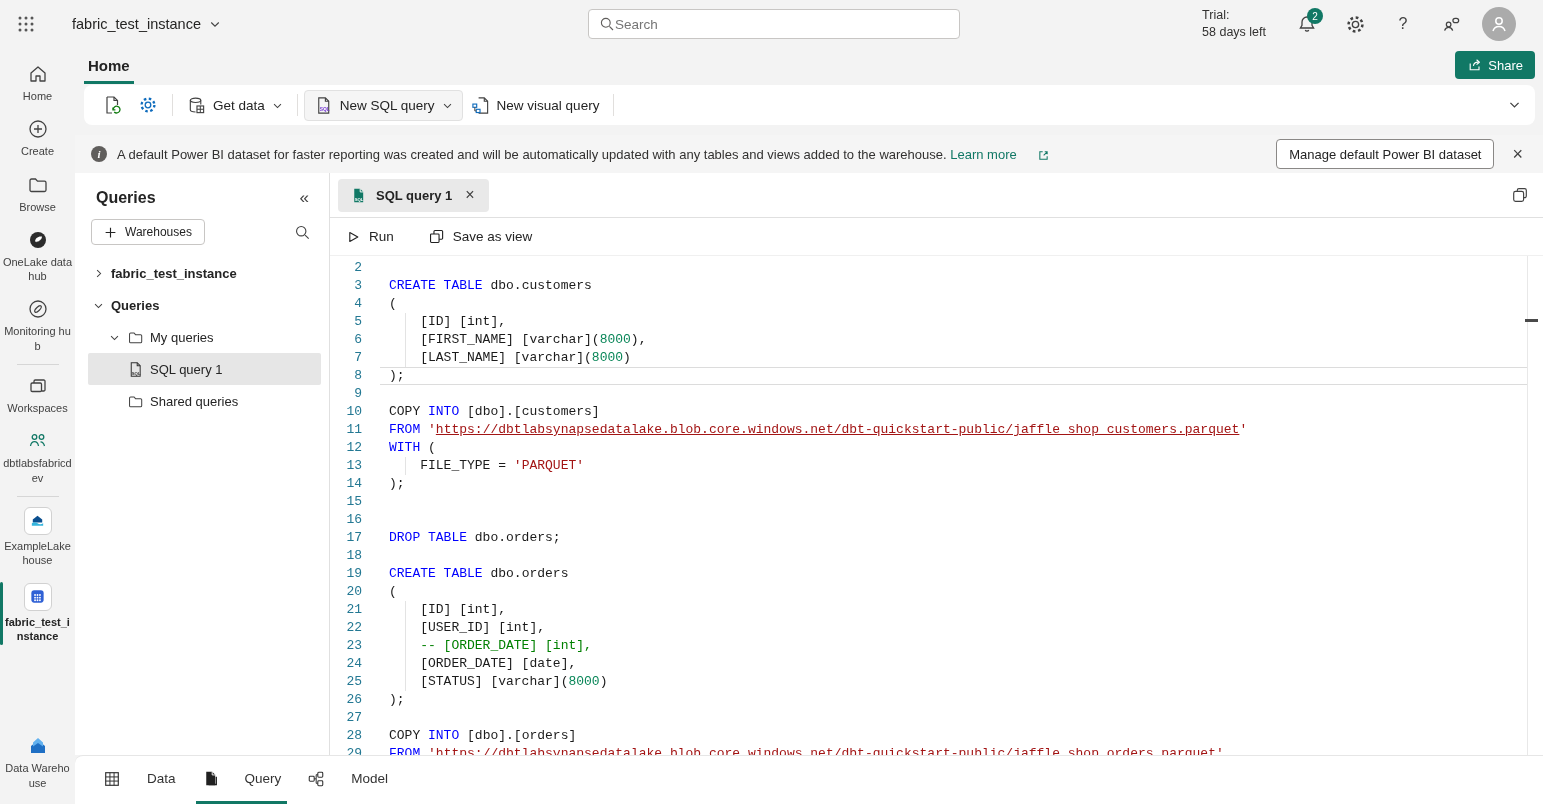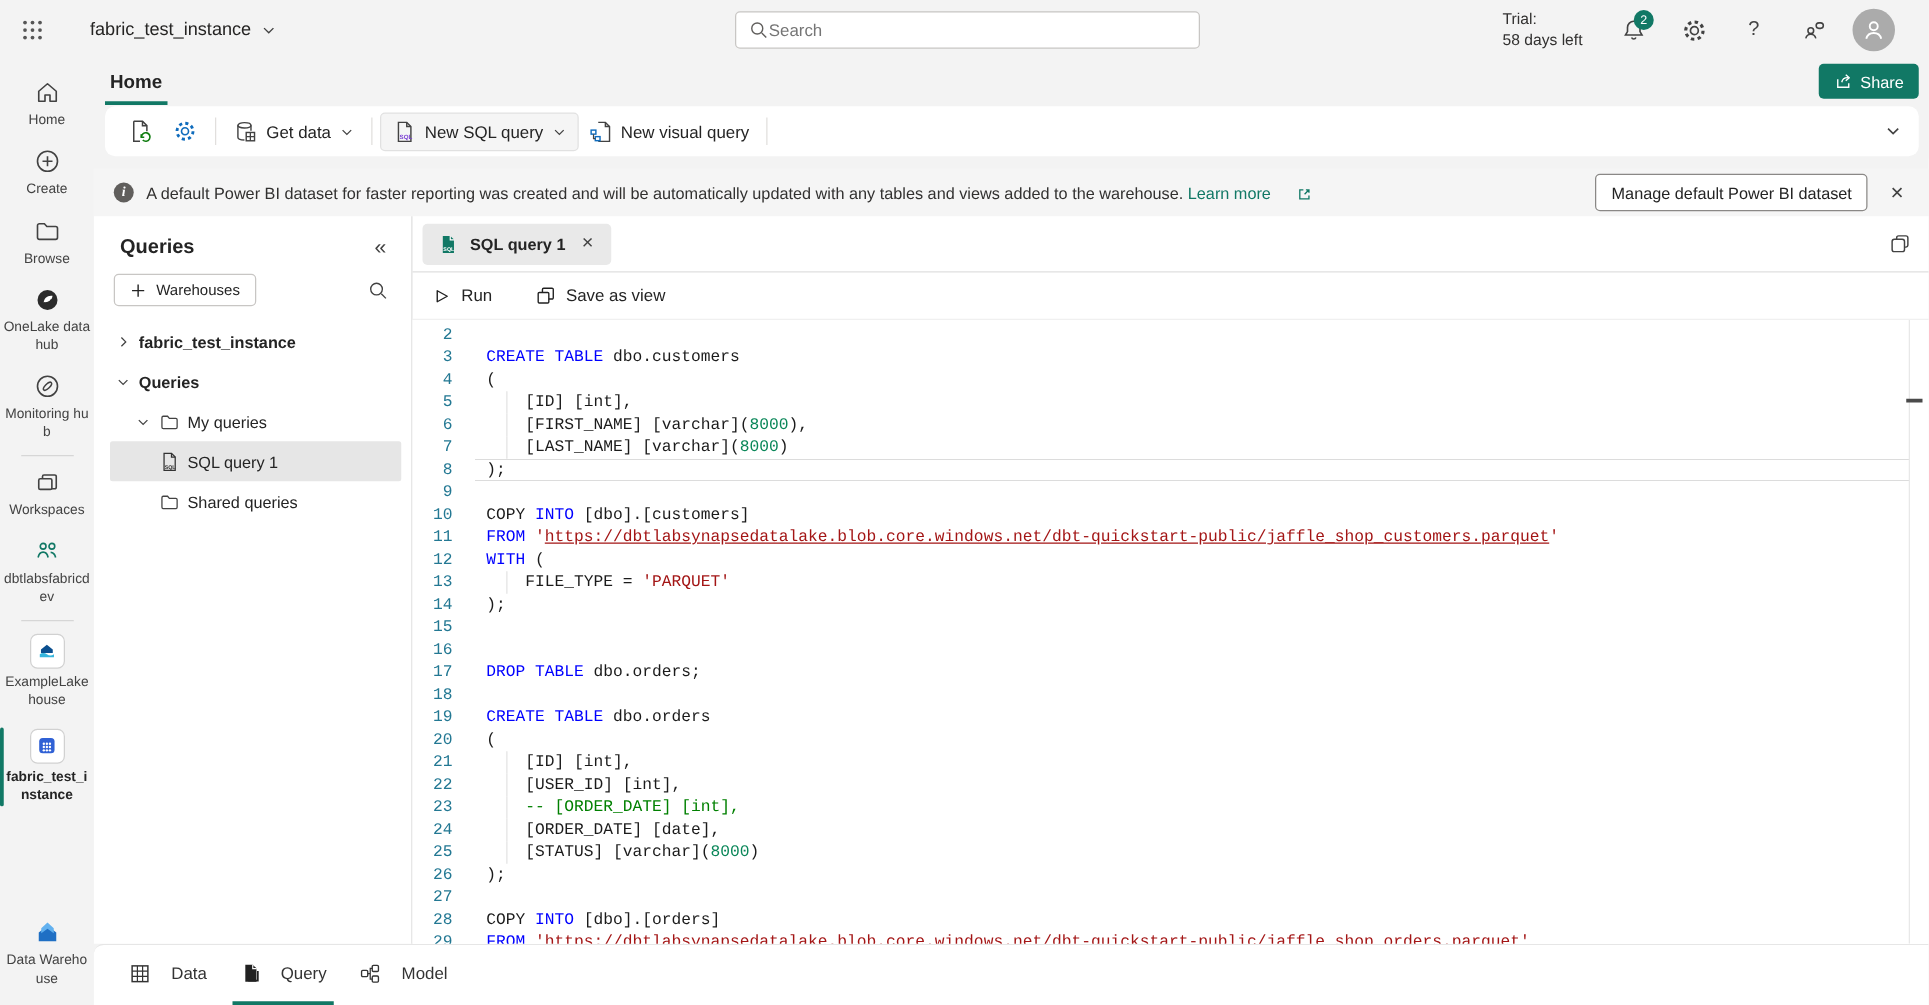--- a/index.html
+++ b/index.html
@@ -84,21 +84,21 @@
   .code.cur{box-shadow:inset 0 1px 0 #dcdcdc, inset 0 -1px 0 #dcdcdc}
   .code.ind::before{content:"";position:absolute;left:25px;top:0;bottom:0;border-left:1px solid #e3e3e3}
   .tok-kw{color:var(--keyword)} .tok-pl{color:#1b1b1b}
   .tok-str{color:var(--string)} .tok-url{color:var(--string);text-decoration:underline}
   .tok-num{color:var(--number)} .tok-com{color:var(--comment)}
   .ovr-divider{position:absolute;top:0;bottom:0;right:15px;width:1px;background:#e8e8e8}
   .ovr-marker{position:absolute;right:5px;top:63px;width:13px;height:3px;background:#4a4a4a}
 
   
   .bottombar{height:49px;background:#fff;border-top:1px solid #e6e6e6;border-radius:8px 0 0 0;display:flex;align-items:stretch;gap:14px;padding-left:22px}
-  .btab{display:flex;align-items:center;gap:16px;font-size:13.5px;color:#333;padding:0 6px;cursor:pointer;border-bottom:3px solid transparent}
+  .btab{display:flex;align-items:center;gap:26px;font-size:13.5px;color:#333;padding:0 6px;cursor:pointer;border-bottom:3px solid transparent}
   .btab.active{font-weight:400;border-bottom-color:var(--accent)}
 
   
   .rail-item{width:75px;display:flex;flex-direction:column;align-items:center;gap:4px;padding:7px 0 8px;position:relative;cursor:pointer}
   .rail-label{font-size:11px;color:#424242;text-align:center;width:70px;word-break:break-all;line-height:1.3}
   .rail-item.sel .rail-label{font-weight:700;color:#242424}
   .rail-item.sel::before{content:"";position:absolute;left:0;top:6px;bottom:6px;width:3px;background:var(--accent);border-radius:2px}
   .rail-sep{width:42px;height:1px;background:#d6d6d6;margin:3px 0}
   .rail-spacer{flex:1}
   .boxicon{width:28px;height:28px;border:1px solid #d1d1d1;border-radius:6px;background:#fff;display:flex;align-items:center;justify-content:center}

